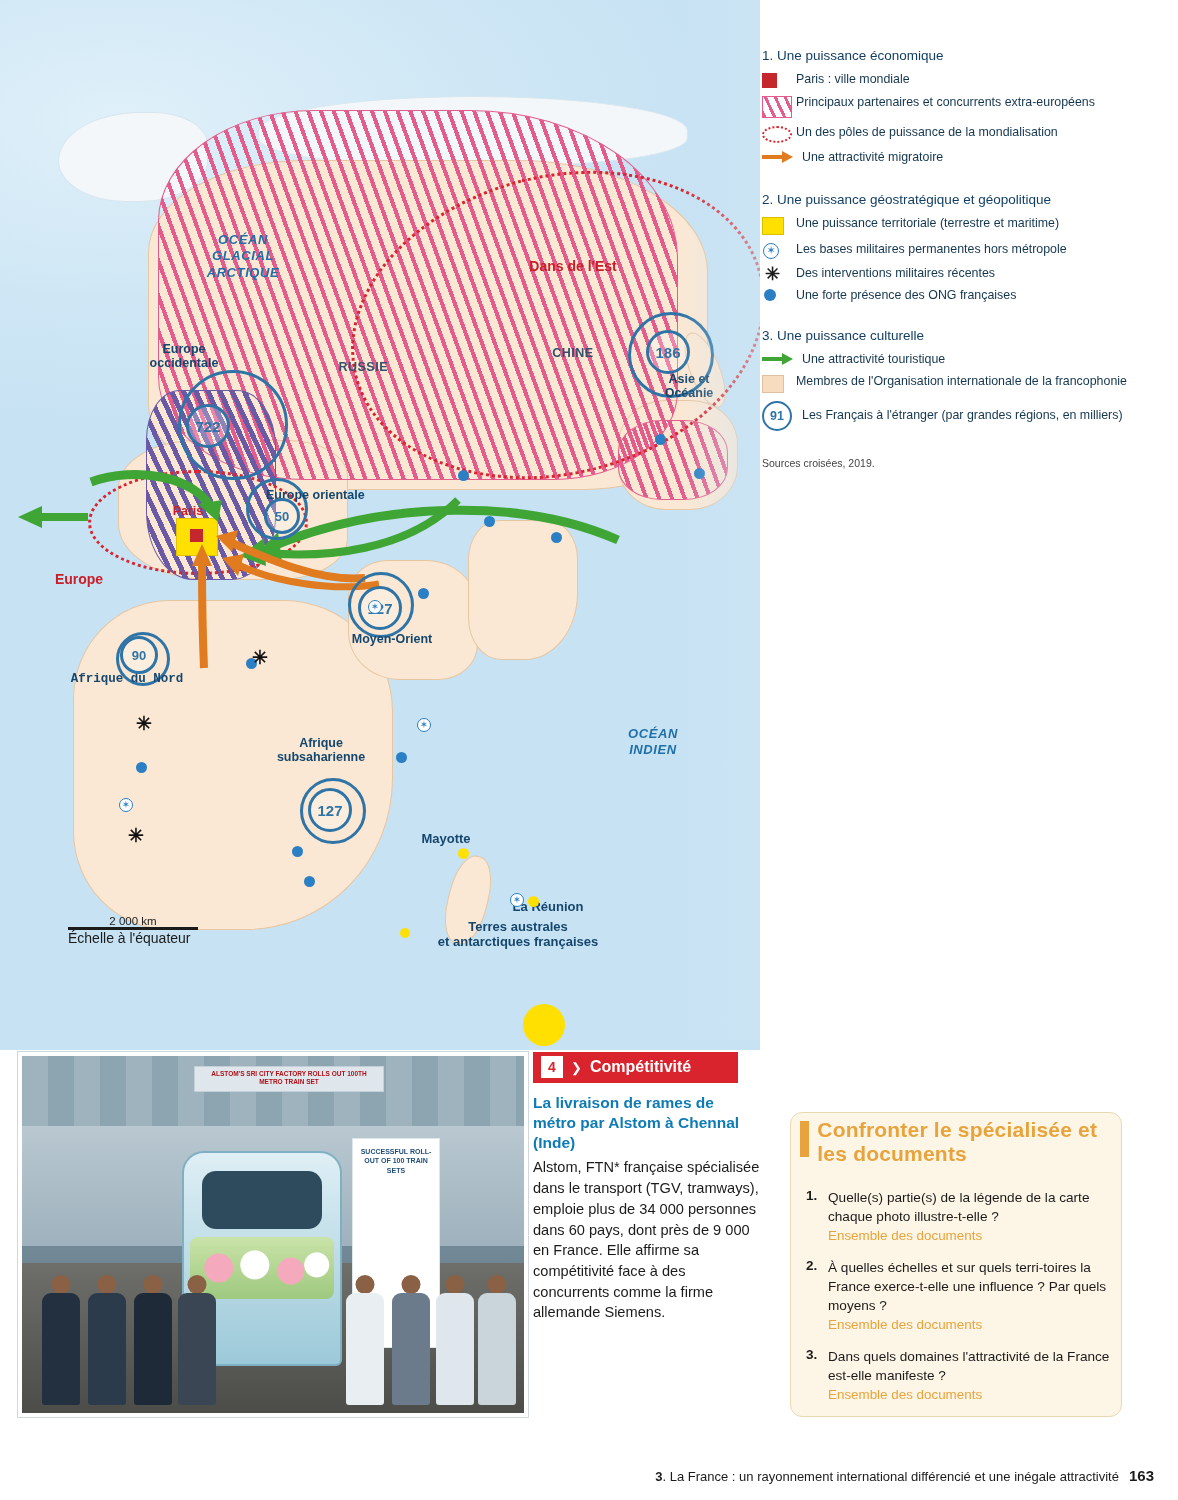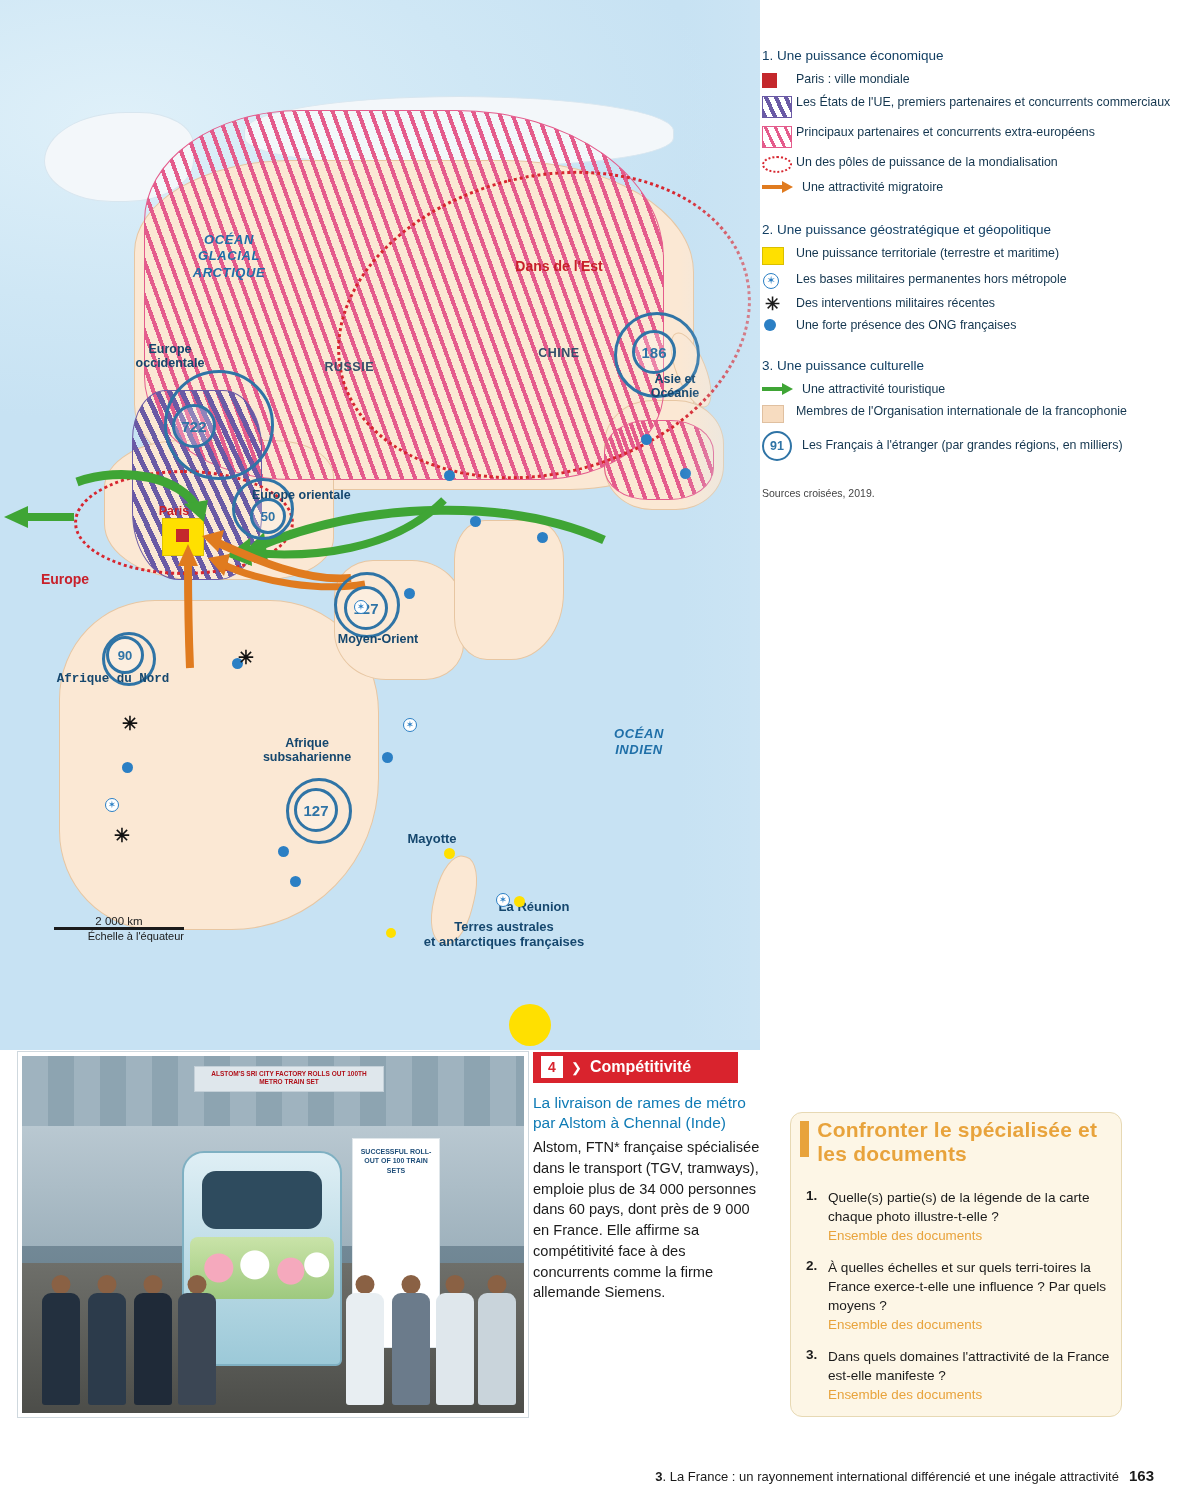--- a/index.html
+++ b/index.html
@@ -13,21 +13,21 @@
 
   
   #map-area {
     position:absolute; left:0; top:0; width:760px; height:1050px;
     background:
       radial-gradient(ellipse 600px 300px at 120px 120px, #dff0f9 0%, #cfe7f5 60%, #c7e2f3 100%),
       linear-gradient(160deg,#e6f4fb 0%, #cfe6f5 40%, #bfdcf0 100%);
     overflow:hidden;
   }
   #map-wide {
-    position:absolute; left:4px; top:0; width:760px; height:968px;
+    position:absolute; left:18px; top:0; width:760px; height:968px;
   }
   .ocean-label {
     position:absolute; color:#1f6fa8; font-style:italic; font-weight:700;
     font-size:13px; letter-spacing:.6px; line-height:1.25; text-align:center;
   }
   .land {
     position:absolute; background:#f7dcc0; border:1px solid #e7c6a2;
   }
   .land.pale { background:#fbe8d4; }
   .land.white { background:#f3f7fa; border-color:#d8e6ef; }
@@ -80,21 +80,21 @@
   }
   .yellow-dot { position:absolute; border-radius:50%; background:#ffe000; }
   .asterisk { position:absolute; color:#111; font-size:19px; line-height:1; font-weight:700; }
 
   .arrow-green, .arrow-orange {
     position:absolute; transform-origin:left center;
   }
   .scale-bar { position:absolute; left:50px; top:915px; width:130px; }
   .scale-bar .bar { height:3px; background:#1b1b1b; }
   .scale-bar .lab { font-size:11.5px; text-align:center; color:#1b1b1b; }
-  .scale-bar .sub { font-size:11px; text-align:right; color:#1b1b1b; }
+  .scale-bar .sub { font-size:14px; text-align:left; color:#1b1b1b; }
 
   
   #legend { position:absolute; left:762px; top:48px; width:410px; }
   .leg-title { font-size:13.5px; color:#123f63; margin-bottom:9px; }
   .leg-row { display:flex; align-items:flex-start; margin-bottom:7px; }
   .leg-sym { width:34px; min-width:34px; display:flex; align-items:center; justify-content:flex-start; padding-top:1px; }
   .leg-txt { font-size:12.4px; line-height:1.25; color:#14364f; }
   .sym-red { width:15px; height:15px; background:#c4282c; }
   .sym-purple { width:30px; height:22px; border:1.4px solid #6a5aa5;
     background:repeating-linear-gradient(65deg,#6a5aa5 0 4px, #fff 4px 9px); }
@@ -153,21 +153,21 @@
   .person .body { position:absolute; left:4px; top:18px; width:38px; height:112px;
     border-radius:9px 9px 3px 3px; }
 
   #doc4-text { position:absolute; left:533px; top:1052px; width:230px; }
   .doc-badge { display:flex; align-items:center; gap:8px;
     background:#d9232d; color:#fff; padding:4px 10px 5px 8px; width:205px; }
   .doc-badge .num { width:22px; height:22px; background:#fff; color:#d9232d;
     font-weight:700; font-size:14px; display:flex; align-items:center; justify-content:center; }
   .doc-badge .chev { font-size:13px; }
   .doc-badge .lbl { font-size:16px; font-weight:700; }
-  .doc-title { color:#0f7bb5; font-weight:400; font-size:15.5px; line-height:1.3;
+  .doc-title { color:#0f7bb5; font-weight:700; font-size:15.5px; line-height:1.3;
     margin:10px 16px 4px 0; }
   .doc-body { font-size:14.6px; line-height:1.42; color:#1b1b1b; }
 
   
   #qbox { position:absolute; left:790px; top:1112px; width:332px; height:305px;
     background:#fdf6e6; border:1.5px solid #e7d9b4; border-radius:12px; }
   #qhead { position:absolute; left:790px; top:1112px; width:340px; }
   .q-title { display:flex; gap:8px; padding:6px 0 0 10px; }
   .q-title .tick { width:13px; height:36px; background:#e8a33c; margin-top:3px; }
   .q-title .txt { color:#e8a33c; font-size:21px; font-weight:700; line-height:1.12; letter-spacing:.2px; }
@@ -330,26 +330,20 @@
 
   <div class="leg-title">1. Une puissance économique</div>
 
   <div class="leg-row">
     <div class="leg-sym">
         <div class="sym-red"></div>
       </div>
     <div class="leg-txt">Paris : ville mondiale</div>
   </div>
 
-  <div class="leg-row">
-    <div class="leg-sym">
-        <div class="sym-purple"></div>
-      </div>
-    <div class="leg-txt">Les États de l'UE, premiers partenaires et concurrents commerciaux</div>
-  </div>
 
   <div class="leg-row">
     <div class="leg-sym">
         <div class="sym-pink"></div>
       </div>
     <div class="leg-txt">Principaux partenaires et concurrents extra-européens</div>
   </div>
 
   <div class="leg-row">
     <div class="leg-sym">

